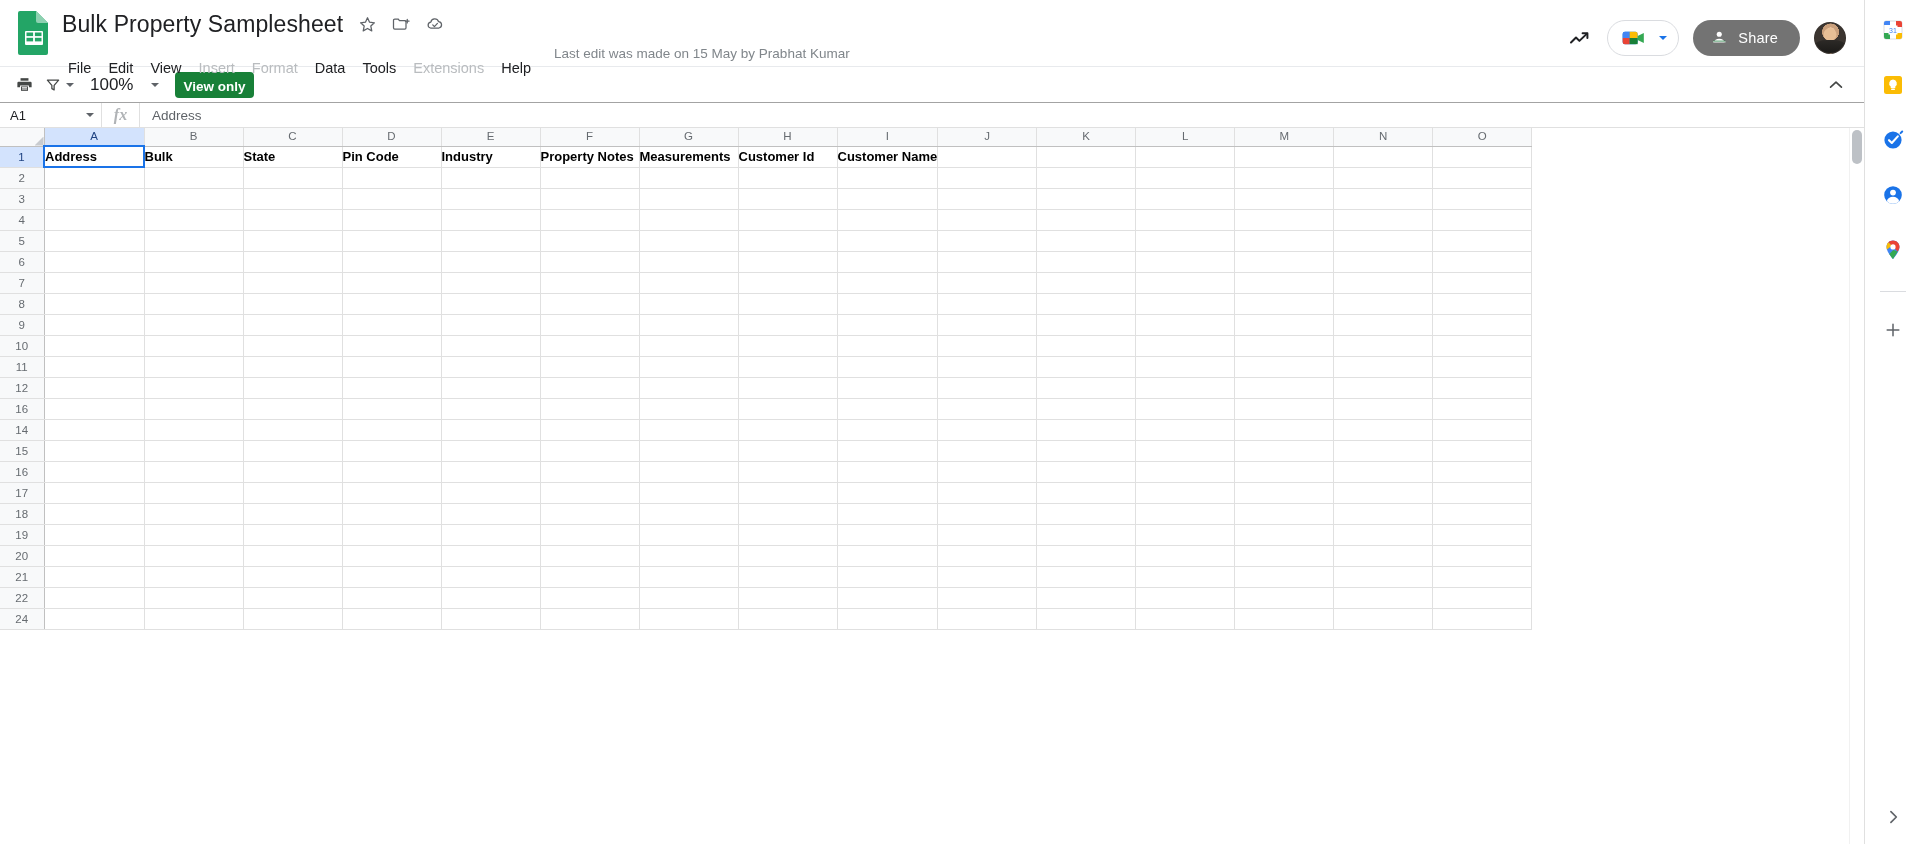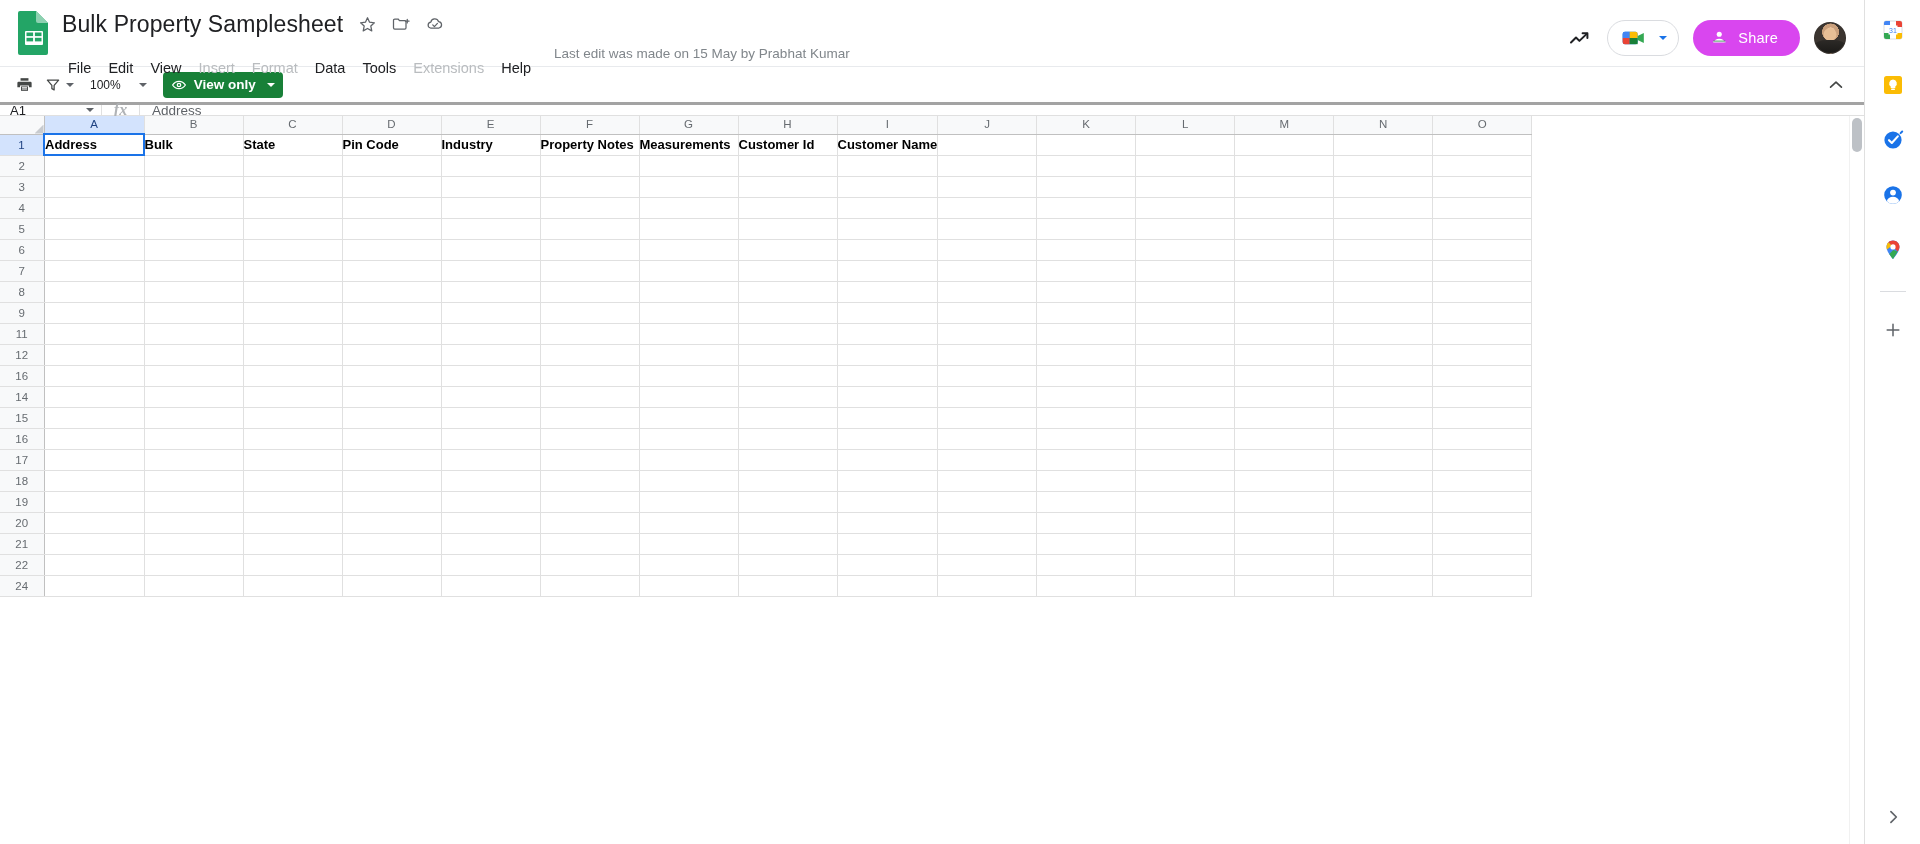--- a/index.html
+++ b/index.html
@@ -46,21 +46,21 @@
     padding: 0 18px 0 0; margin-top: 6px; flex: 0 0 auto; height: 48px;
   }
   .trend-btn { width: 26px; height: 26px; cursor: pointer; display: flex; align-items: center; justify-content: center; }
   .meet-btn {
     display: flex; align-items: center; gap: 5px;
     border: 1px solid #dadce0; border-radius: 18px; height: 36px;
     padding: 0 11px 0 12px; cursor: pointer; background: #fff;
   }
   .share-btn {
     display: flex; align-items: center; gap: 9px;
-    background: #d946ef; color: #fff; border-radius: 18px; height: 36px;
+    background: #737373; color: #fff; border-radius: 18px; height: 36px;
     padding: 0 22px 0 18px; font-size: 14.5px; font-weight: 500; cursor: pointer;
     letter-spacing: .2px;
   }
   .avatar {
     width: 32px; height: 32px; border-radius: 50%; cursor: pointer;
     background: radial-gradient(circle at 52% 30%, #f0c9a6 0 17%, #caa07c 18% 32%, #3b3530 33% 100%);
     background-color: #b8864f; overflow: hidden; position: relative;
     border: 1px solid rgba(0,0,0,.08);
   }
   .avatar::after {
@@ -79,38 +79,38 @@
     height: 36px; display: flex; align-items: center;
     border-top: 1px solid #e8eaed; padding-left: 10px; gap: 2px;
   }
   .tb-btn {
     height: 28px; min-width: 28px; border-radius: 4px; display: flex;
     align-items: center; justify-content: center; cursor: pointer; padding: 0 4px;
   }
   .caret { width: 0; height: 0; border-left: 4px solid transparent; border-right: 4px solid transparent; border-top: 4px solid #5f6368; margin-left: 4px; }
   .zoom-box {
     display: flex; align-items: center; height: 28px; border-radius: 4px;
-    padding: 0 6px 0 10px; cursor: pointer; font-size: 12px; color: #202124; min-width: 66px;
+    padding: 0 6px 0 10px; cursor: pointer; font-size: 17px; color: #202124; min-width: 66px;
     justify-content: space-between; gap: 14px;
   }
   .viewonly {
     display: flex; align-items: center; gap: 7px; height: 26px;
     background: #188038; color: #fff; border-radius: 4px; padding: 0 8px 0 8px;
-    font-size: 13.5px; font-weight: 700; cursor: pointer; margin-left: 8px;
+    font-size: 13.5px; font-weight: 700; cursor: pointer; margin-left: 8px; flex-direction: column;
   }
   .viewonly .caret { border-top-color: #fff; }
   .collapse-btn {
     margin-left: auto; margin-right: 14px; width: 28px; height: 28px;
     display: flex; align-items: center; justify-content: center; cursor: pointer; border-radius: 50%;
   }
 
   
   .formulabar {
-    height: 14px; display: flex; align-items: stretch;
-    border-top: 3px solid #a3a3a3; border-bottom: 1px solid #e0e0e0; background: #fff;
+    height: 26px; display: flex; align-items: stretch;
+    border-top: 1px solid #a3a3a3; border-bottom: 1px solid #e0e0e0; background: #fff;
   }
   .namebox {
     width: 102px; display: flex; align-items: center; justify-content: space-between;
     padding: 0 7px 0 10px; font-size: 13px; color: #202124; cursor: pointer;
     border-right: 1px solid #e0e0e0; flex: 0 0 auto;
   }
   .fx { width: 38px; display: flex; align-items: center; justify-content: center;
         border-right: 1px solid #e0e0e0; color: #b0b3b6; font-style: italic;
         font-family: "Liberation Serif", serif; font-size: 16px; flex: 0 0 auto; cursor: default; font-weight: bold; }
   .formula-input {
@@ -515,20 +515,38 @@
                 <td class="cell"></td>
                 <td class="cell"></td>
                 <td class="cell"></td>
                 <td class="cell"></td>
                 <td class="cell"></td>
                 <td class="cell"></td>
                 <td class="cell"></td>
                 <td class="cell"></td>
               </tr>
               <tr>
+                <td class="rowhead">10</td>
+                <td class="cell"></td>
+                <td class="cell"></td>
+                <td class="cell"></td>
+                <td class="cell"></td>
+                <td class="cell"></td>
+                <td class="cell"></td>
+                <td class="cell"></td>
+                <td class="cell"></td>
+                <td class="cell"></td>
+                <td class="cell"></td>
+                <td class="cell"></td>
+                <td class="cell"></td>
+                <td class="cell"></td>
+                <td class="cell"></td>
+                <td class="cell"></td>
+              </tr>
+              <tr>
                 <td class="rowhead">11</td>
                 <td class="cell"></td>
                 <td class="cell"></td>
                 <td class="cell"></td>
                 <td class="cell"></td>
                 <td class="cell"></td>
                 <td class="cell"></td>
                 <td class="cell"></td>
                 <td class="cell"></td>
                 <td class="cell"></td>

